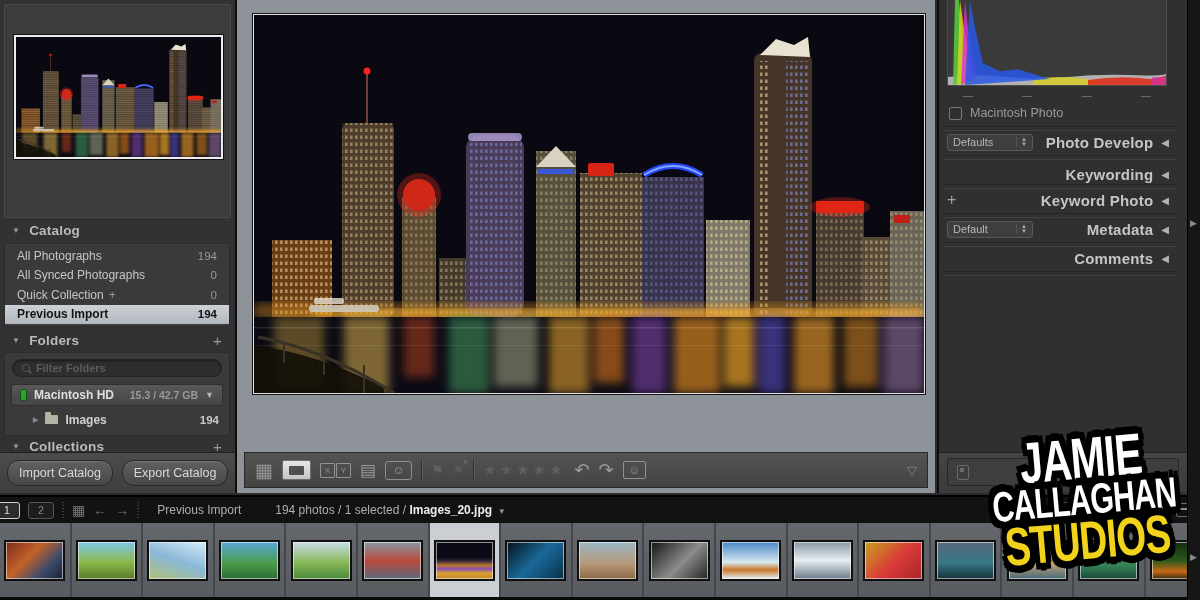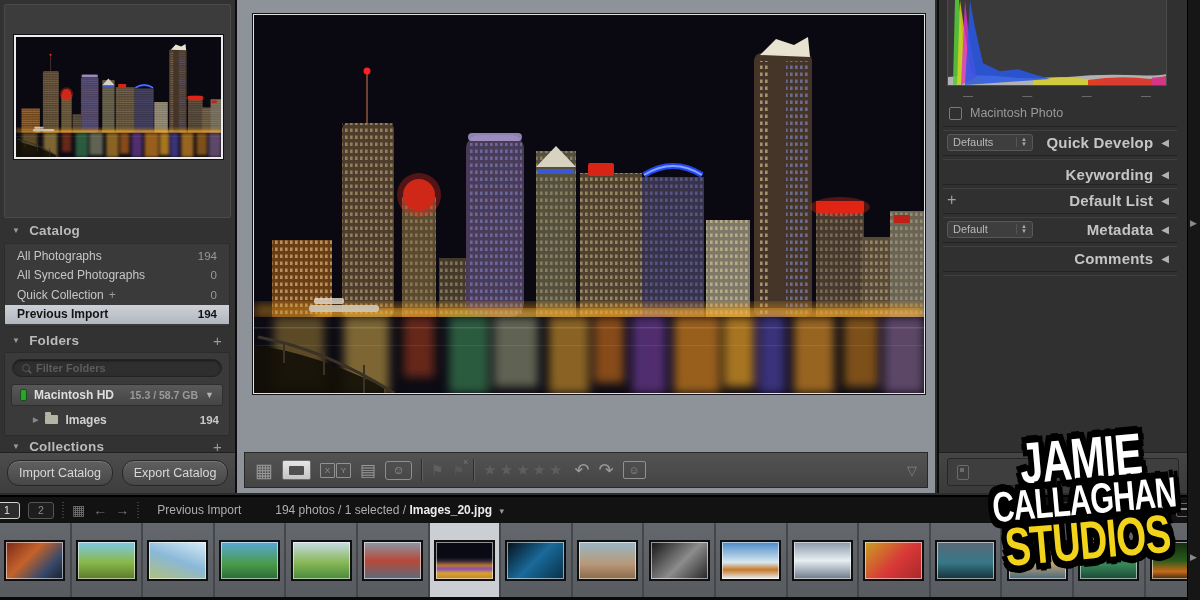--- a/index.html
+++ b/index.html
@@ -264,21 +264,21 @@
       <span class="plus">+</span>
     </div>
     <div class="fold-box">
       <div class="search">
         <span class="mag"></span>
         <span>Filter Folders</span>
       </div>
       <div class="volume">
         <span class="led"></span>
         <span class="vol-name">Macintosh HD</span>
-        <span class="vol-cap">15.3 / 58.7 GB</span>
+        <span class="vol-cap">15.3 / 42.7 GB</span>
         <span class="vol-tri">▼</span>
       </div>
       <div class="folder-row">
         <span class="disc">▶</span>
         <span class="folder-ico"></span>
         <span>Images</span>
         <span class="folder-count">194</span>
       </div>
     </div>
 
@@ -342,34 +342,34 @@
     <div class="r-hr" style="top:126px"></div>
 
     <div class="r-row" style="top:130px">
       <span class="dd">
         <span>Defaults</span>
         <span class="dd-step">
             <span>▲</span>
             <span>▼</span>
           </span>
       </span>
-      <span class="r-title">Quick Develop</span>
+      <span class="r-title">Photo Develop</span>
       <span class="r-arrow"></span>
     </div>
     <div class="r-hr" style="top:155px"></div>
 
     <div class="r-row" style="top:162px">
       <span class="r-title">Keywording</span>
       <span class="r-arrow"></span>
     </div>
     <div class="r-hr" style="top:184px"></div>
 
     <div class="r-row" style="top:188px">
       <span class="r-plus">+</span>
-      <span class="r-title">Default List</span>
+      <span class="r-title">Keyword Photo</span>
       <span class="r-arrow"></span>
     </div>
     <div class="r-hr" style="top:213px"></div>
 
     <div class="r-row" style="top:217px">
       <span class="dd">
         <span>Default</span>
         <span class="dd-step">
             <span>▲</span>
             <span>▼</span>

